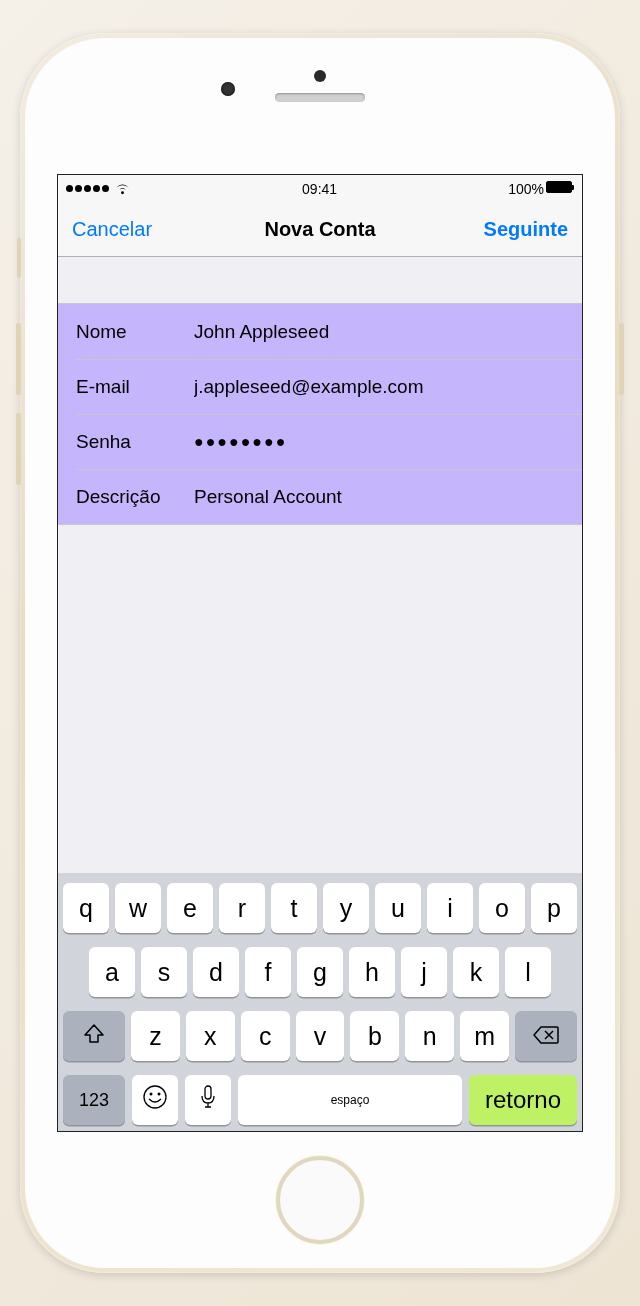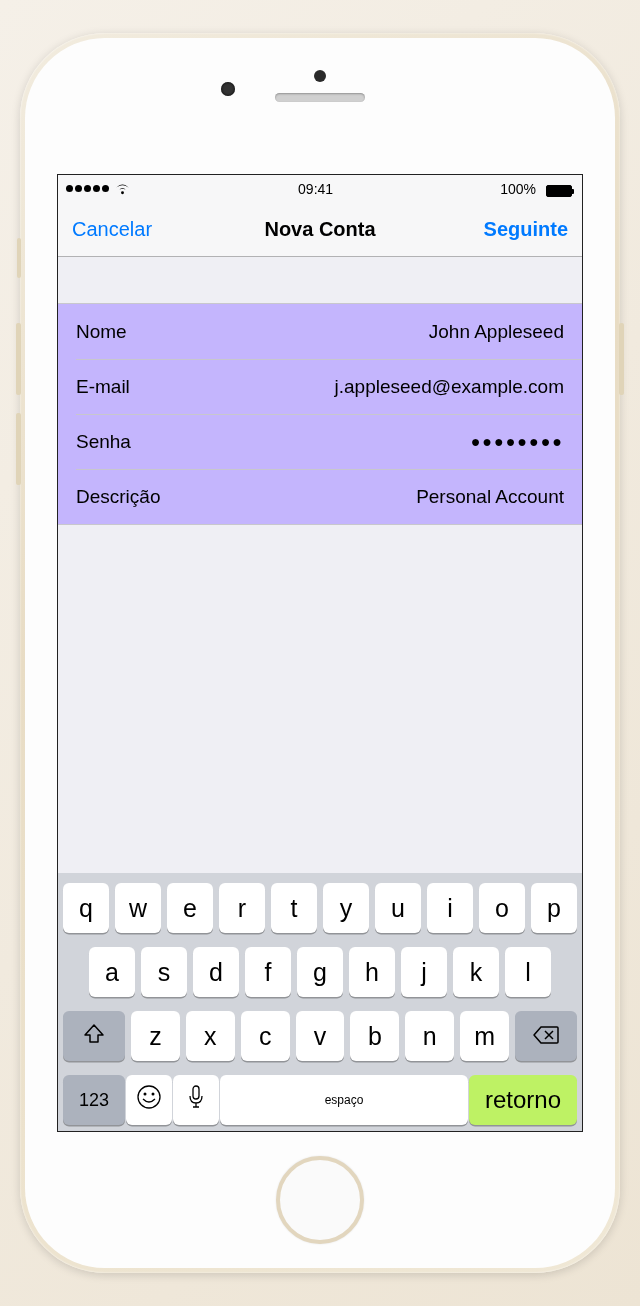--- a/index.html
+++ b/index.html
@@ -107,21 +107,21 @@
   justify-content: space-between;
   padding: 0 8px;
   font-size: 14px;
   font-weight: 500;
   color: #000;
 }
 .status-left { display: flex; align-items: center; gap: 5px; }
 .signal-dots { display: flex; gap: 2px; padding-bottom:1px;}
 .signal-dots span { width: 7px; height: 7px; background: #000; border-radius: 50%; }
 .wifi-icon svg { display: block; }
-.status-right { display: flex; align-items: flex-end; gap: 8px; }
+.status-right { display: flex; align-items: flex-start; gap: 0; }
 .battery { display: inline-flex; align-items: center; }
 .battery-body { width: 26px; height: 12px; border: 1.2px solid #000; border-radius: 2px; background: #000; margin-left: 2px;}
 .battery-tip { width: 2px; height: 5px; background: #000; border-radius: 0 1px 1px 0; }
 
 
 .nav-bar {
   height: 54px;
   background: #f7f7f8;
   border-bottom: 1px solid #b2b2b4;
   display: flex;
@@ -159,21 +159,20 @@
   flex-shrink: 0;
 }
 .form-input {
   flex: 1;
   border: none;
   outline: none;
   font-size: 19px;
   color: #000;
   background: transparent;
   font-family: inherit;
-  text-align: right;
 }
 .pw-dots { letter-spacing: 2px; font-size:16px;}
 
 
 .keyboard {
   position: absolute;
   bottom: 0;
   left: 0;
   right: 0;
   background: #d1d4da;
@@ -197,21 +196,21 @@
   font-size: 25px;
   color: #000;
   min-width: 0;
 }
 .key-row.row2 { padding: 0 26px; }
 .key-row.row3 { gap: 6px; }
 .key-special {
   background: #acb2bd;
 }
 .key-shift, .key-backspace { flex: 0 0 62px; }
-.key-row.row4 { margin-bottom: 0; gap: 1px;}
+.key-row.row4 { margin-bottom: 0; gap: 7px;}
 .key-123 { flex: 0 0 62px; font-size: 18px; background:#acb2bd;}
 .key-emoji { flex: 0 0 46px; }
 .key-mic { flex: 0 0 46px; }
 .key-space { flex: 1; font-size: 12px; }
 .key-return { flex: 0 0 108px; font-size: 24px; background:#bef264;}
 
 </style>
 </head>
 <body>
 

